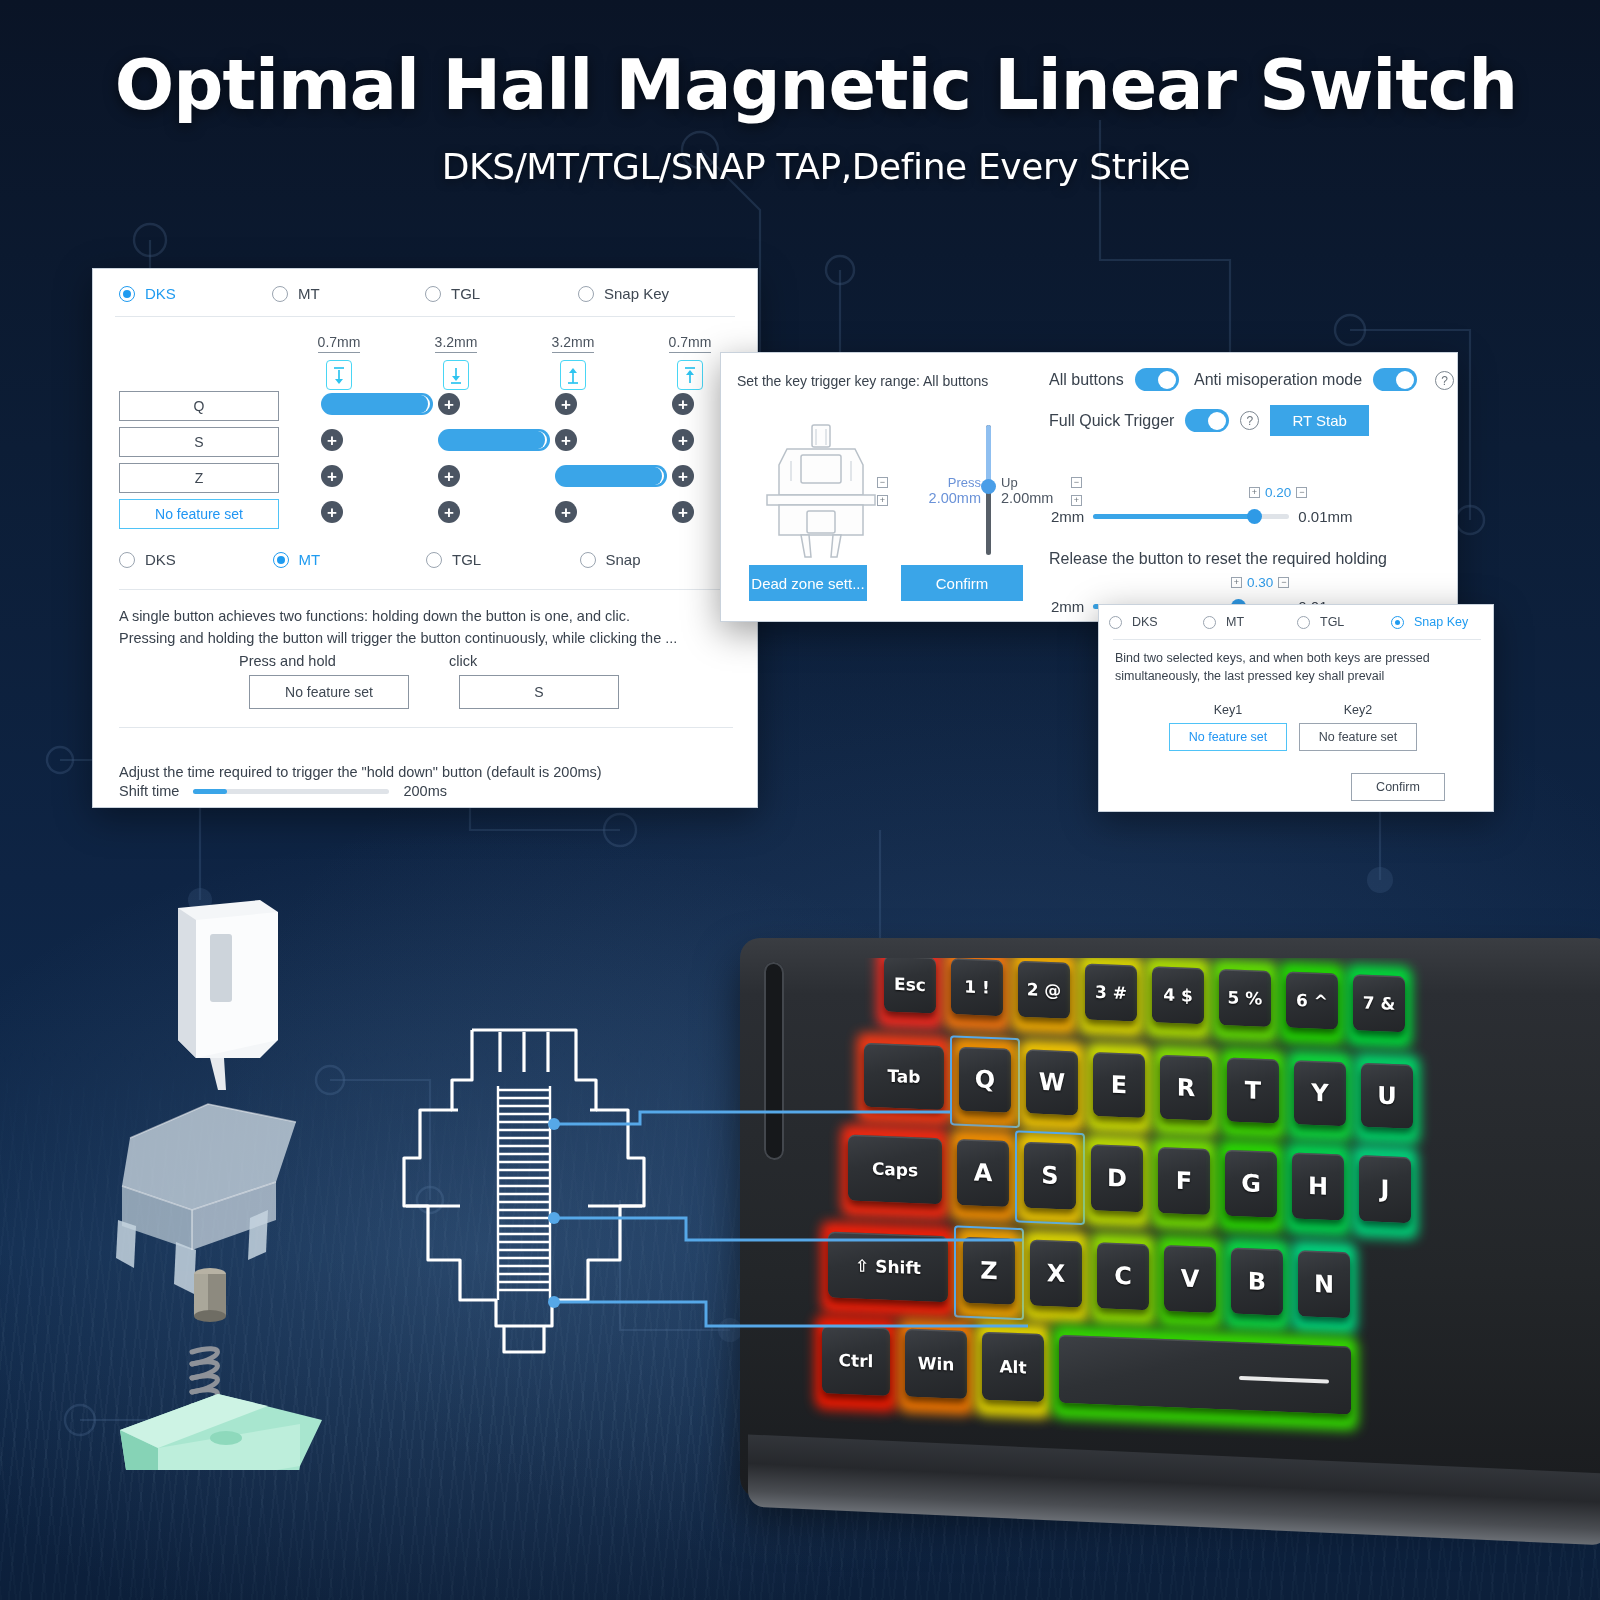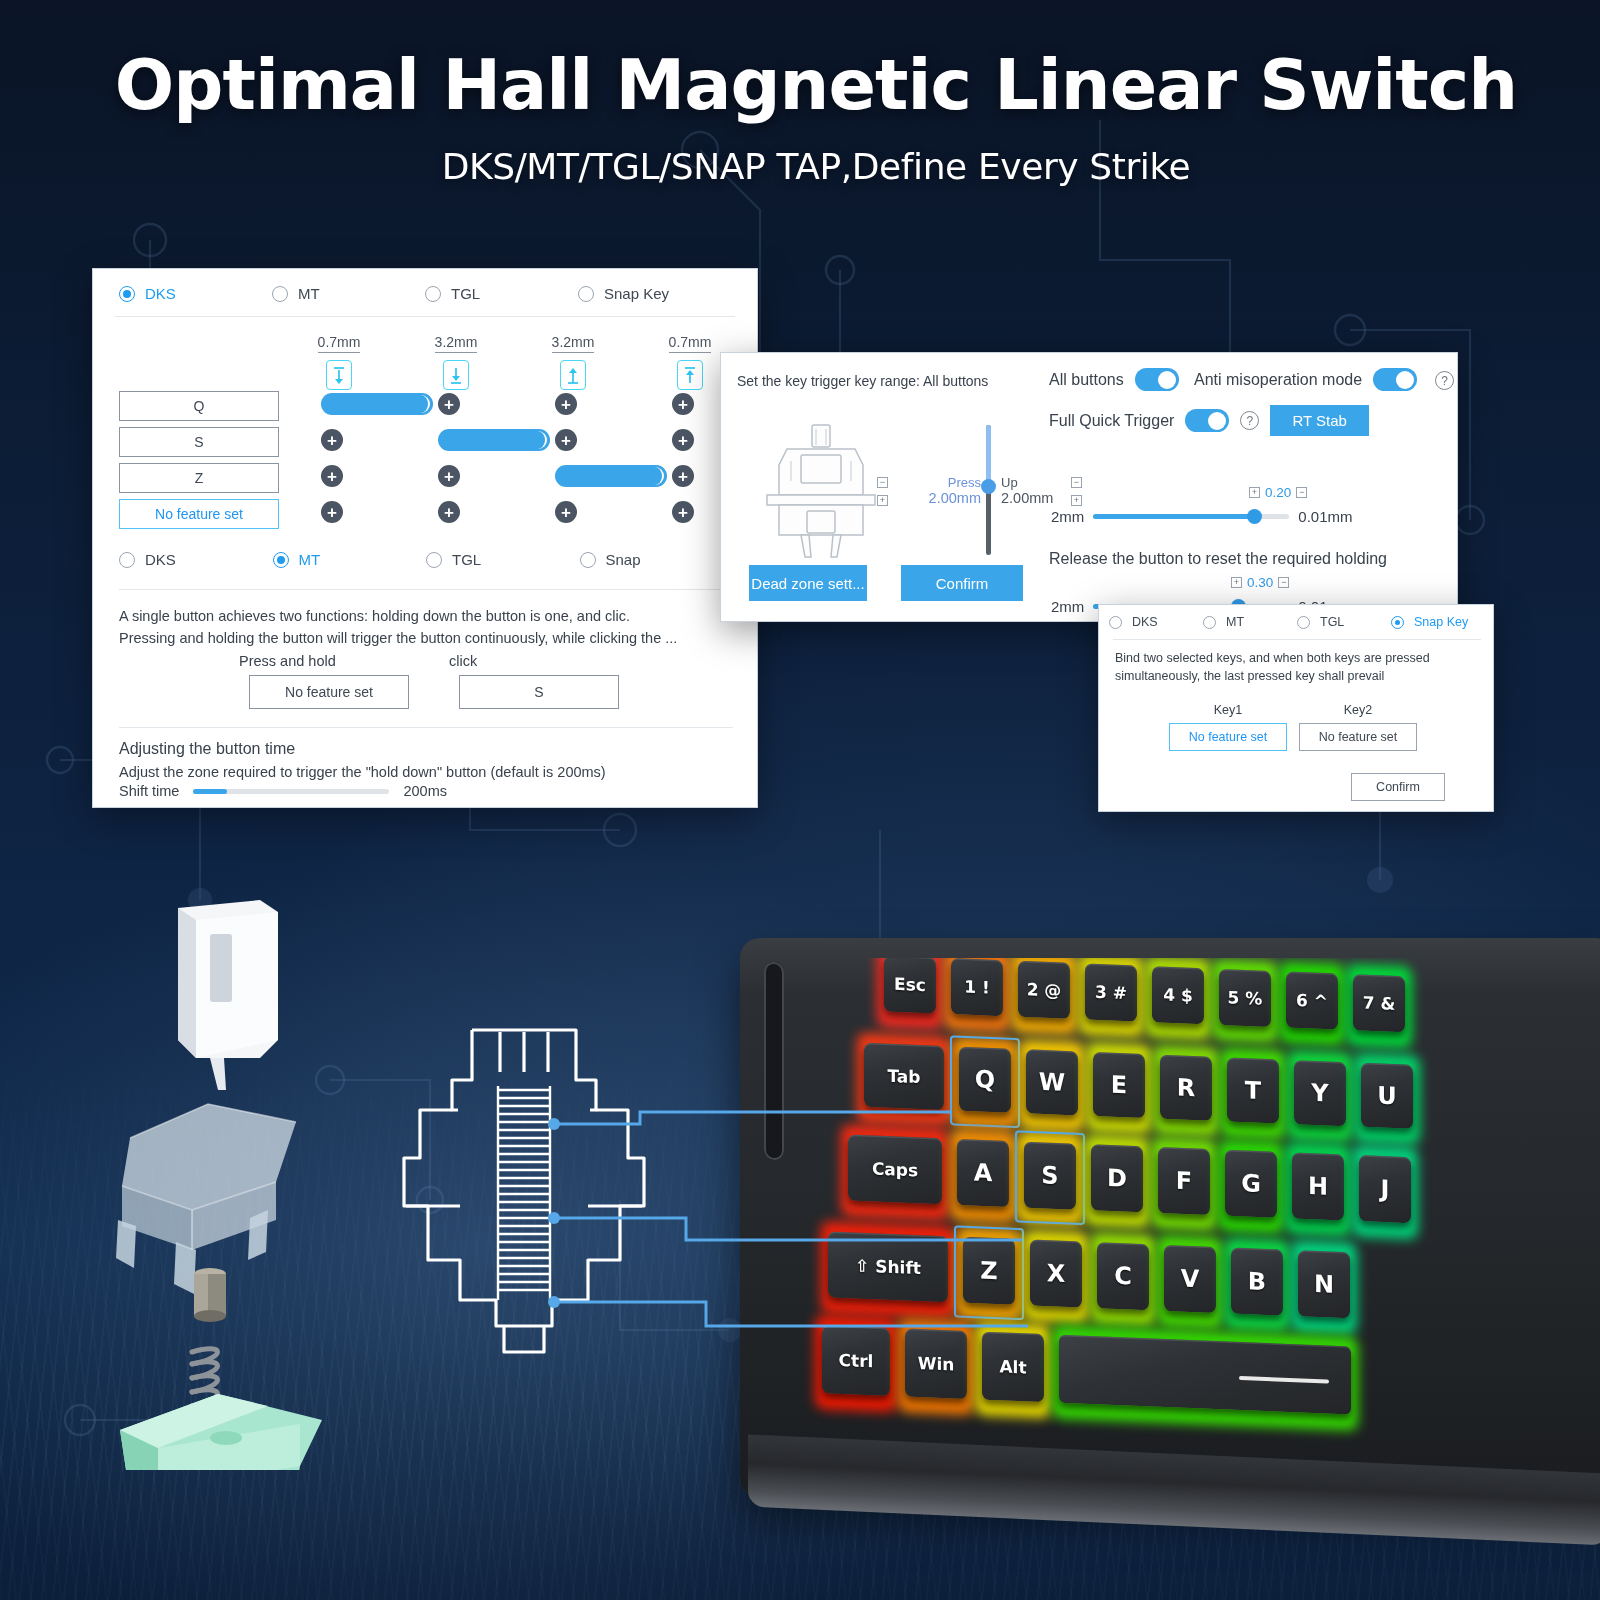--- a/index.html
+++ b/index.html
@@ -377,22 +377,21 @@
 
   <div class="mt-text" style="top:336px;">A single button achieves two functions: holding down the button is one, and clic.</div>
   <div class="mt-text" style="top:358px;">Pressing and holding the button will trigger the button continuously, while clicking the ...</div>
 
   <div class="colhead" style="left:146px; top:384px;">Press and hold</div>
   <div class="colhead" style="left:356px; top:384px;">click</div>
   <div class="keybtn" style="left:156px; top:406px; width:160px; height:34px;">No feature set</div>
   <div class="keybtn" style="left:366px; top:406px; width:160px; height:34px;">S</div>
 
   <div class="rule" style="position:absolute; left:26px; top:458px; width:614px;"></div>
-  <div class="mt-text" style="top:468px; font-size:16px;">Adjusting the button time</div>
-  <div class="mt-text" style="top:492px;">Adjust the zone required to trigger the "hold down" button (default is 200ms)</div>
+  <div class="mt-text" style="top:492px;">Adjust the time required to trigger the "hold down" button (default is 200ms)</div>
 
   <div class="sliderrow" style="left:26px; top:514px;">
     <span style="font-size:14.5px; color:#39424d;">Shift time</span>
     <span class="track">
         <span class="fill" style="width:17%;"></span>
       </span>
     <span style="font-size:14.5px; color:#39424d;">200ms</span>
   </div>
 </div>
 

